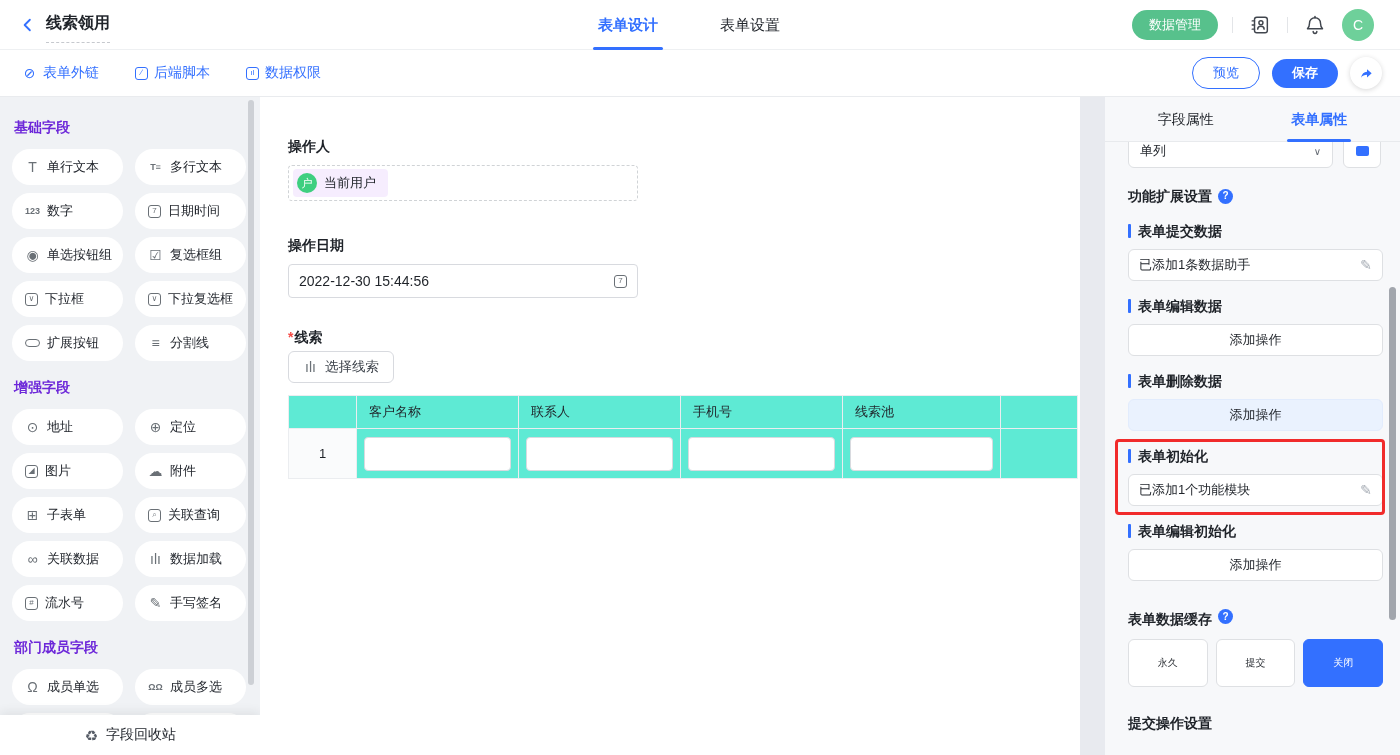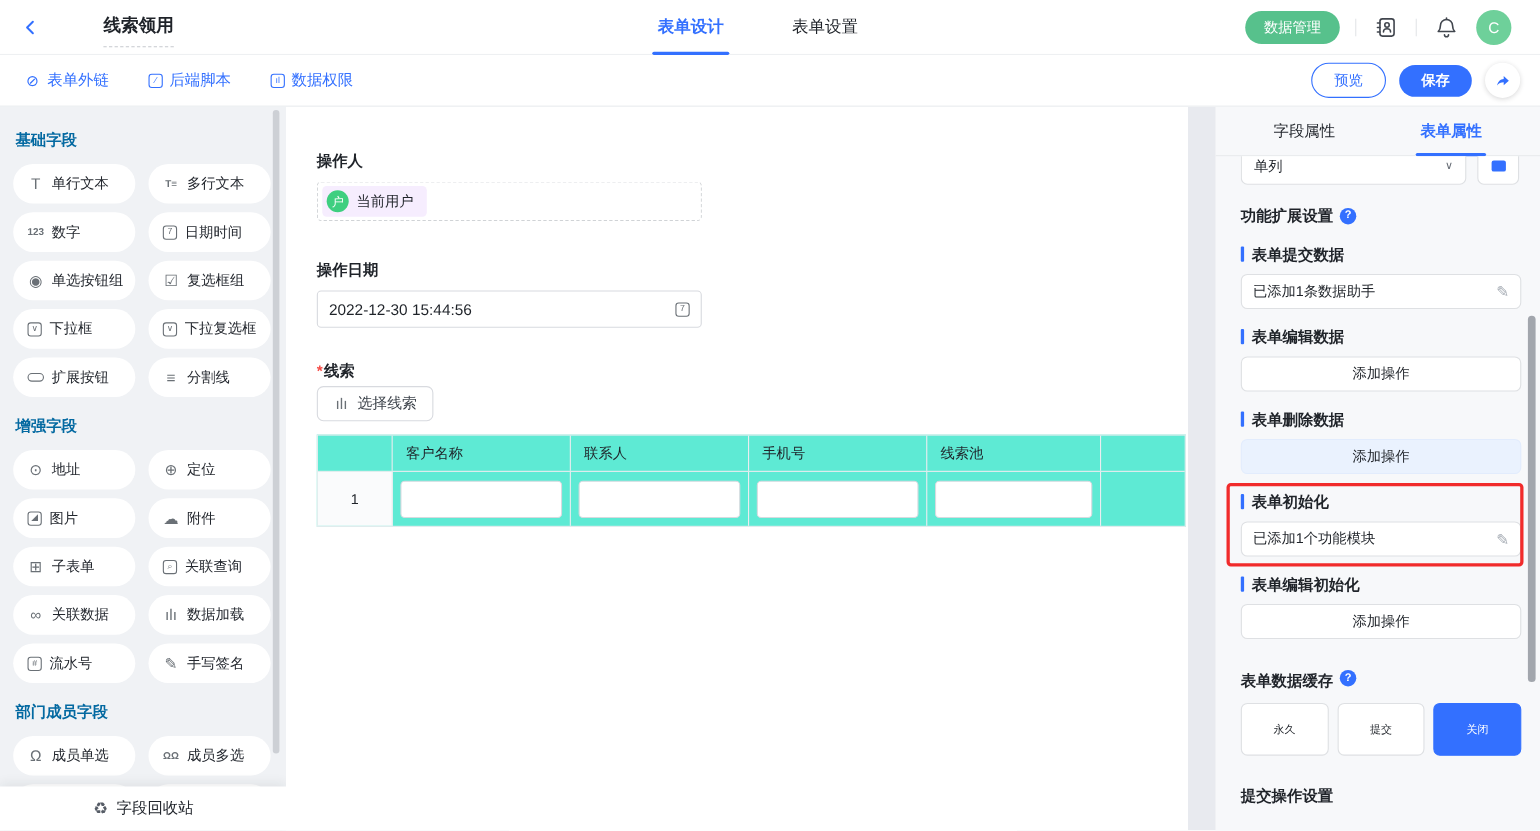--- a/index.html
+++ b/index.html
@@ -1,21 +1,21 @@
 <!DOCTYPE html>
 <html><head>
 <meta charset="utf-8">
 <style>
   * { margin:0; padding:0; box-sizing:border-box; }
   html,body { width:1400px; height:755px; overflow:hidden; }
   body { font-family:"Liberation Sans","DejaVu Sans",sans-serif; color:#1f2329; background:#fff; position:relative; }
 
   
   .topbar { position:absolute; top:0; left:0; width:1400px; height:50px; background:#fff;
-            border-bottom:1px solid #eef0f2; display:flex; align-items:center; z-index:30;gap:48px; }
+            border-bottom:1px solid #eef0f2; display:flex; align-items:center; z-index:30; }
   .back-btn { margin-left:16px; width:24px; height:24px; display:flex; align-items:center; justify-content:center; cursor:pointer; }
   .topbar-title { margin-left:6px; font-size:16px; font-weight:bold; color:#1f2329; position:relative; padding-bottom:2px; }
   .topbar-title::after { content:""; position:absolute; left:0; right:0; bottom:-7px; border-bottom:1px dashed #c6c9ce; }
   .topbar-tabs { position:absolute; left:598px; top:0; height:50px; display:flex; gap:62px; }
   .top-tab { height:50px; line-height:50px; font-size:15px; color:#1f2329; position:relative; cursor:pointer; }
   .top-tab.active { color:#3370ff; font-weight:bold; }
   .top-tab.active::after { content:""; position:absolute; left:-5px; right:-5px; bottom:0; height:3px; background:#3370ff; border-radius:2px; }
   .topbar-right { position:absolute; right:26px; top:0; height:50px; display:flex; align-items:center; gap:14px; }
   .green-pill { height:30px; padding:0 17px; border-radius:15px; background:#57c18c; color:#fff; font-size:13px;
                 display:flex; align-items:center; border:none; cursor:pointer; }
@@ -37,21 +37,21 @@
   .share-circle { width:32px; height:32px; border-radius:50%; background:#fff; border:none;
                   box-shadow:0 1px 5px rgba(31,35,41,.18); display:flex; align-items:center; justify-content:center; cursor:pointer; }
 
   
   .content { position:absolute; top:97px; left:0; width:1400px; height:658px; background:#e8eaef; }
   .sidebar { position:absolute; left:0; top:0; width:260px; height:658px; background:#f0f2f5; padding:18px 14px 0 12px; overflow:hidden; }
   .canvas  { position:absolute; left:260px; top:0; width:820px; height:658px; background:#fff; padding:40px 0 0 28px; overflow:hidden; }
   .panel   { position:absolute; left:1105px; top:0; width:295px; height:658px; background:#f7f8fa; overflow:hidden; }
 
   
-  .side-sec-title { font-size:14px; font-weight:bold; color:#0369a1; margin:18px 0 12px 2px; }
+  .side-sec-title { font-size:14px; font-weight:bold; color:#6d28d9; margin:18px 0 12px 2px; }
   .side-sec-title:first-child { margin-top:4px; }
   .side-grid { display:grid; grid-template-columns:1fr 1fr; gap:8px 12px; }
   .side-pill { height:36px; background:#fff; border-radius:18px; display:flex; align-items:center;
                padding-left:13px; font-size:13px; color:#23272e; cursor:grab; white-space:nowrap; overflow:hidden; }
   .side-pill .lbl { margin-left:7px; }
   .icn { min-width:15px; height:15px; display:inline-flex; align-items:center; justify-content:center;
          color:#6a7076; font-size:14px; line-height:1; }
   .icn.boxed { border:1.2px solid #6a7076; border-radius:3px; width:13px; min-width:13px; height:13px; font-size:8px; }
   .icn.small { font-size:9px; font-weight:bold; letter-spacing:0; }
   .icn.pillshape { width:14px; height:8px; border:1.3px solid #6a7076; border-radius:4px; }

